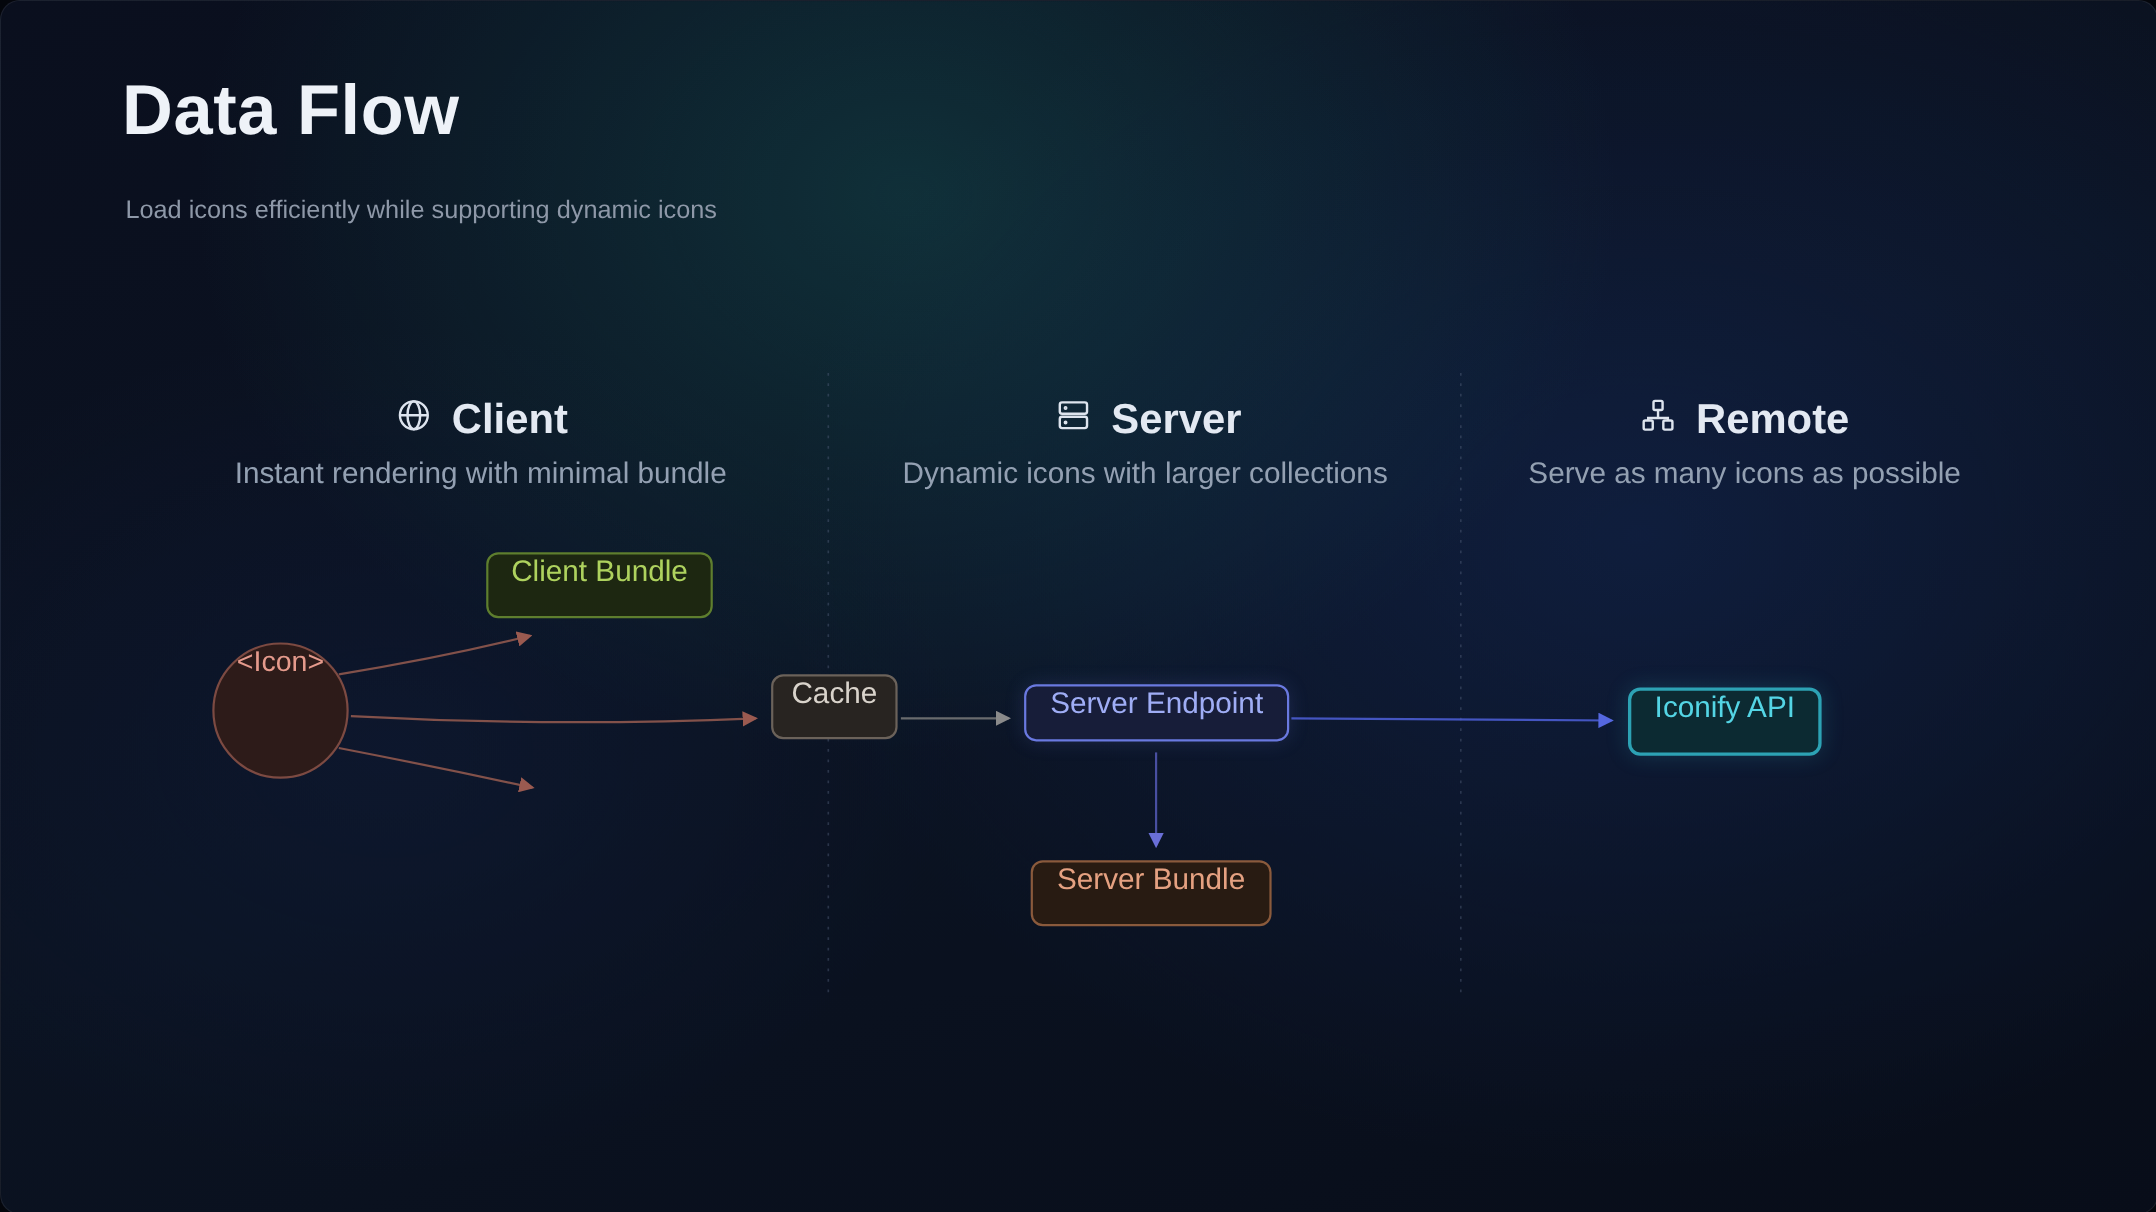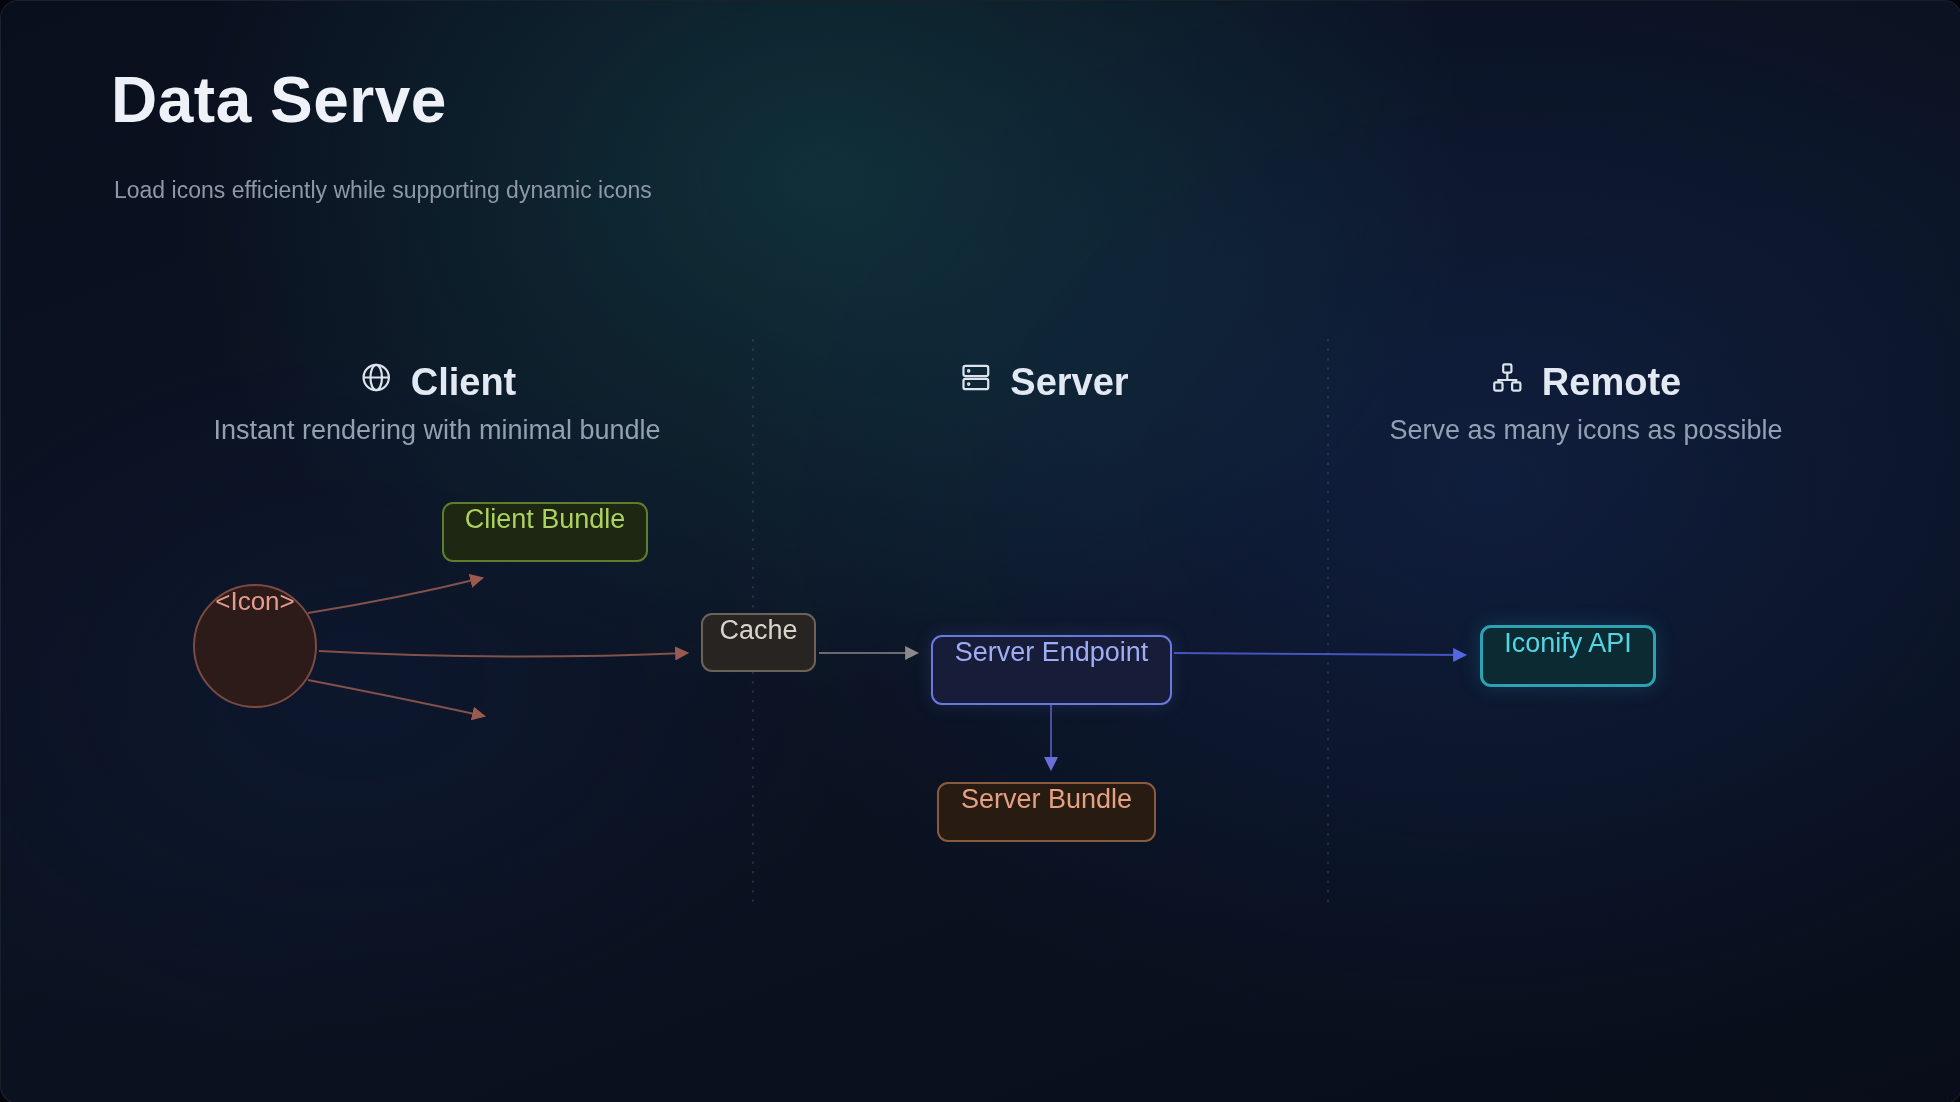--- a/index.html
+++ b/index.html
@@ -97,42 +97,41 @@
   }
   .node-ssr-payload {
     left: 441px; top: 721px; width: 206px; height: 60px;
     color: #53c97e; border-color: #2e8a50; background: #0f2618;
   }
   .node-cache {
     left: 700px; top: 612px; width: 115px; height: 59px;
     color: #d9d3cb; border-color: #6b625a; background: #282421;
   }
   .node-server-endpoint {
-    left: 930px; top: 621px; width: 241px; height: 70px;
+    left: 930px; top: 621px; width: 241px; height: 52px;
     color: #9fadf5; border-color: #6a79e0; background: #171d39;
     box-shadow: 0 0 18px rgba(106,121,224,0.18);
-    margin-top: 13px;
   }
   .node-server-bundle {
     left: 936px; top: 781px; width: 219px; height: 60px;
     color: #e5a181; border-color: #8a5a3c; background: #281b12;
   }
   .node-iconify-api {
     left: 1479px; top: 624px; width: 176px; height: 62px;
     color: #54d5e5; border-color: #2da2b4; background: #0c2a32;
     border-width: 3px;
     box-shadow: 0 0 20px rgba(45,162,180,0.22);
   }
 </style>
 </head>
 <body>
 
 <div class="canvas">
 
-  <h1 class="title">Data Serve</h1>
+  <h1 class="title">Data Flow</h1>
   <p class="subtitle">Load icons efficiently while supporting dynamic icons</p>
 
   <svg class="edges" width="1960" height="1102" viewBox="0 0 1960 1102">
     <defs>
       <marker id="ah-red" viewBox="0 0 10 10" refX="8.5" refY="5" markerWidth="7" markerHeight="7" orient="auto-start-reverse">
         <path d="M0,0 L10,5 L0,10 z" fill="#9a5a50"></path>
       </marker>
       <marker id="ah-gray" viewBox="0 0 10 10" refX="8.5" refY="5" markerWidth="7" markerHeight="7" orient="auto-start-reverse">
         <path d="M0,0 L10,5 L0,10 z" fill="#8a8a8a"></path>
       </marker>
@@ -167,20 +166,21 @@
 
   <div class="col-header" style="left:1043px">
     <svg class="hicon" viewBox="0 0 24 24" fill="none" stroke="currentColor" stroke-width="1.6">
       <rect x="3" y="3.5" width="18" height="7.5" rx="1.5"></rect>
       <rect x="3" y="13" width="18" height="7.5" rx="1.5"></rect>
       <circle cx="6.8" cy="7.2" r="0.5" fill="currentColor"></circle>
       <circle cx="6.8" cy="16.8" r="0.5" fill="currentColor"></circle>
     </svg>
     <span>Server</span>
   </div>
+  <div class="col-desc" style="left:1040px">Dynamic icons with larger collections</div>
 
   <div class="col-header" style="left:1585px">
     <svg class="hicon" viewBox="0 0 24 24" fill="none" stroke="currentColor" stroke-width="1.6">
       <rect x="9" y="2.5" width="6" height="6" rx="1"></rect>
       <rect x="2.5" y="15.5" width="6" height="6" rx="1"></rect>
       <rect x="15.5" y="15.5" width="6" height="6" rx="1"></rect>
       <path d="M12 8.5 V12 M5.5 15.5 V13.8 H18.5 V15.5 M12 12 V13.8"></path>
     </svg>
     <span>Remote</span>
   </div>

